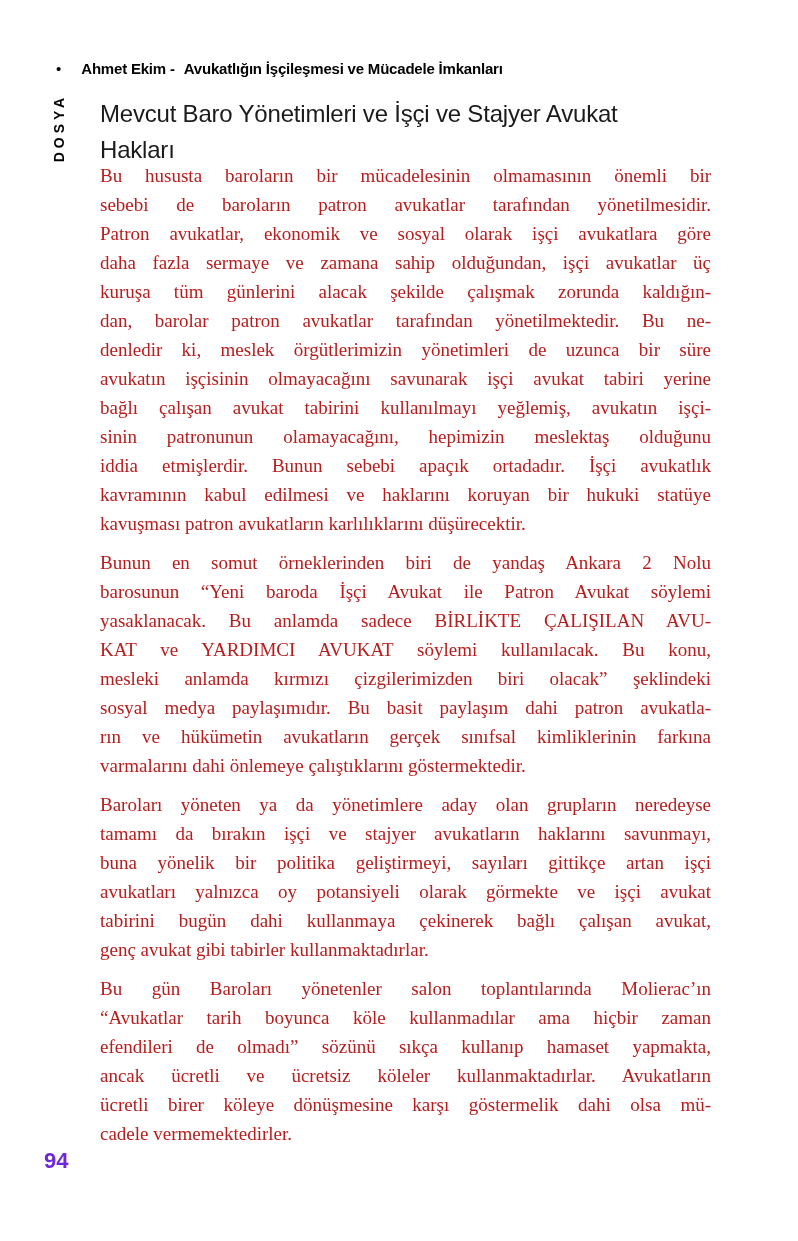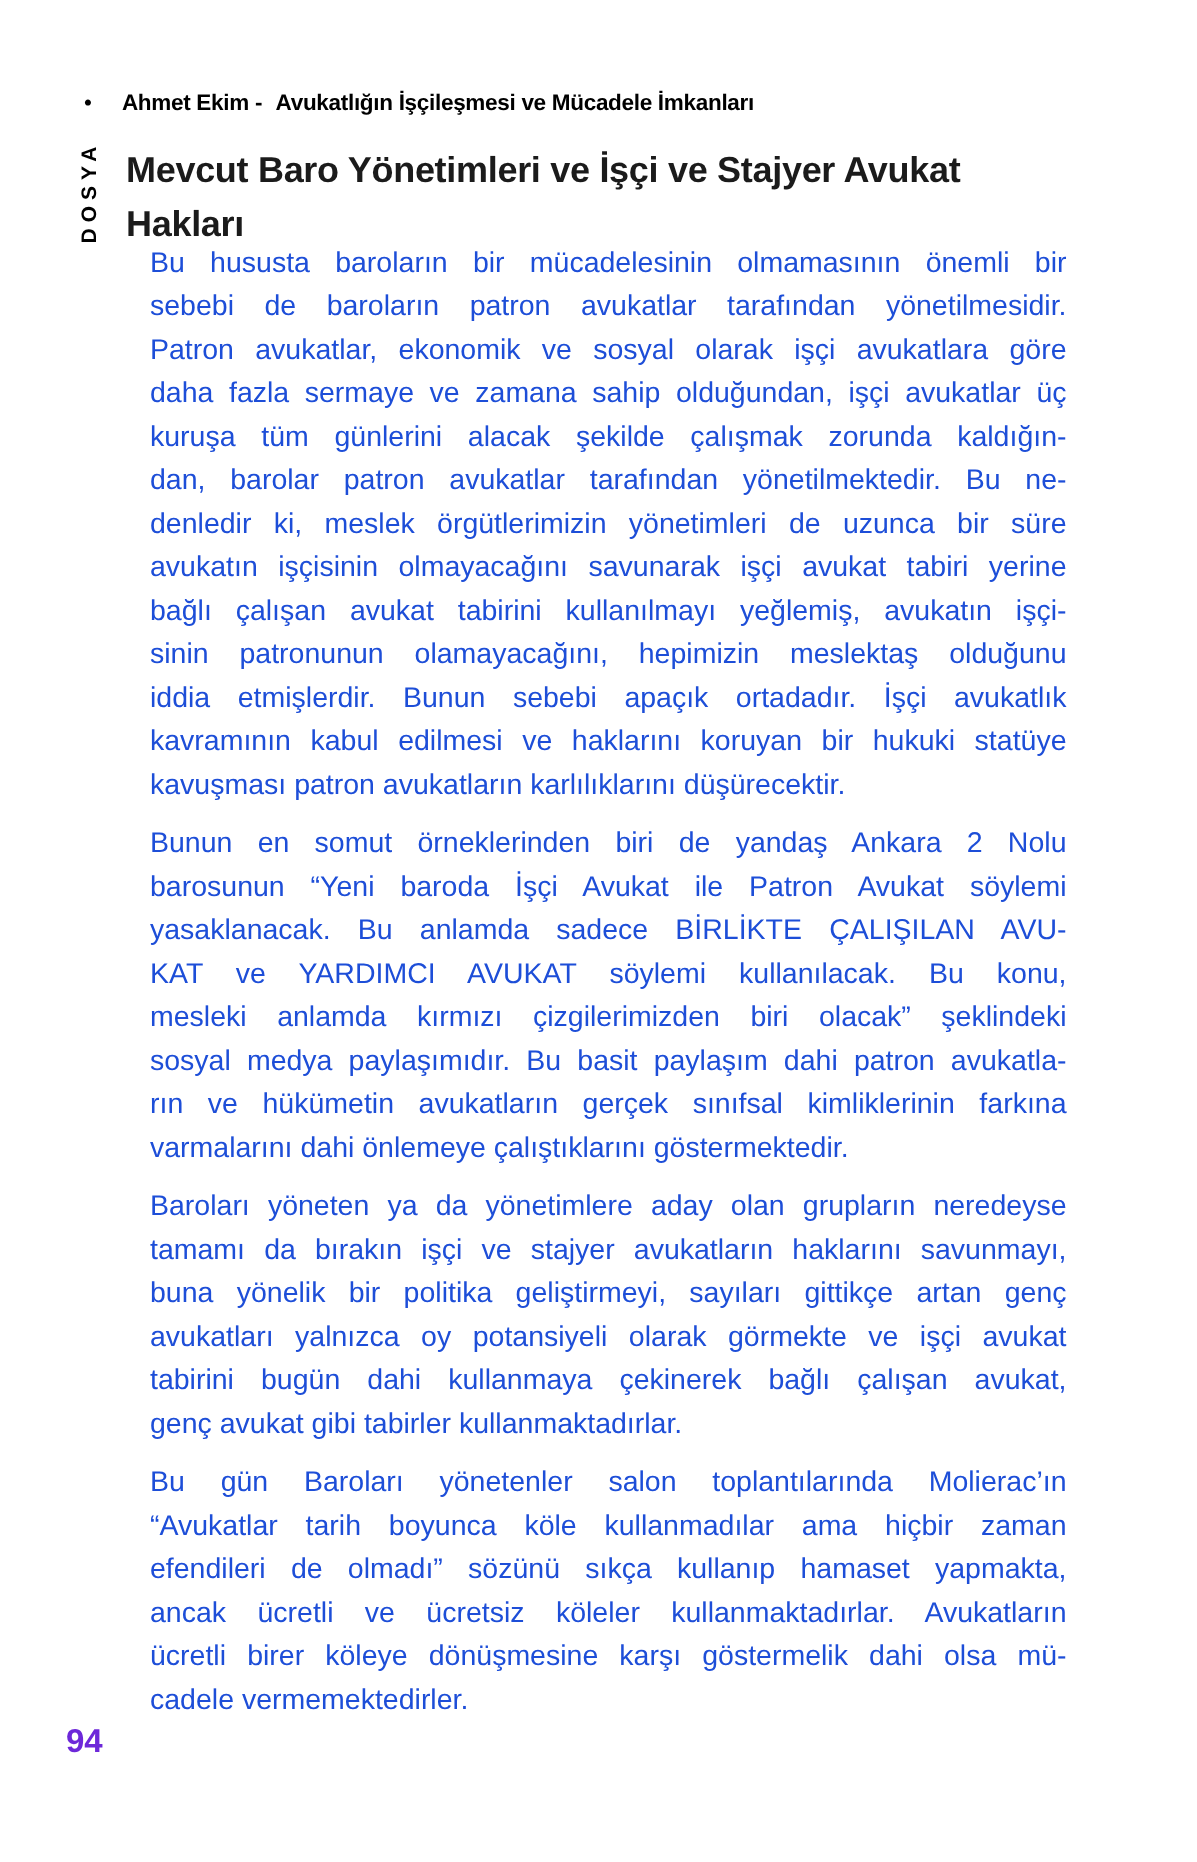--- a/index.html
+++ b/index.html
@@ -59,39 +59,39 @@
     text-align: center;
     font-size: 14px;
     font-weight: 800;
     letter-spacing: 4px;
     color: #000000;
   }
 
   
   .section-title {
     position: absolute;
-    left: 84px;
+    left: 100px;
     top: 96px;
     width: 640px;
     font-size: 24px;
     line-height: 36px;
-    font-weight: 700;
+    font-weight: 400;
     letter-spacing: -0.2px;
     color: #1b1b1b;
   }
 
   
   .body-text {
     position: absolute;
     left: 100px;
     top: 161px;
     width: 611px;
-    font-family: Liberation Sans, sans-serif;
+    font-family: Liberation Serif, serif;
     font-size: 19px;
-    color: #1d4ed8;
+    color: #b91c1c;
   }
   .para {
     margin: 0 0 10px 0;
   }
   .line {
     line-height: 29px;
     text-align: justify;
     text-align-last: justify;
     white-space: normal;
   }
@@ -149,21 +149,21 @@
         <div class="line">yasaklanacak. Bu anlamda sadece BİRLİKTE ÇALIŞILAN AVU-</div>
         <div class="line">KAT ve YARDIMCI AVUKAT söylemi kullanılacak. Bu konu,</div>
         <div class="line">mesleki anlamda kırmızı çizgilerimizden biri olacak” şeklindeki</div>
         <div class="line">sosyal medya paylaşımıdır. Bu basit paylaşım dahi patron avukatla-</div>
         <div class="line">rın ve hükümetin avukatların gerçek sınıfsal kimliklerinin farkına</div>
         <div class="line last">varmalarını dahi önlemeye çalıştıklarını göstermektedir.</div>
       </div>
       <div class="para">
         <div class="line">Baroları yöneten ya da yönetimlere aday olan grupların neredeyse</div>
         <div class="line">tamamı da bırakın işçi ve stajyer avukatların haklarını savunmayı,</div>
-        <div class="line">buna yönelik bir politika geliştirmeyi, sayıları gittikçe artan genç</div>
+        <div class="line">buna yönelik bir politika geliştirmeyi, sayıları gittikçe artan işçi</div>
         <div class="line">avukatları yalnızca oy potansiyeli olarak görmekte ve işçi avukat</div>
         <div class="line">tabirini bugün dahi kullanmaya çekinerek bağlı çalışan avukat,</div>
         <div class="line last">genç avukat gibi tabirler kullanmaktadırlar.</div>
       </div>
       <div class="para">
         <div class="line">Bu gün Baroları yönetenler salon toplantılarında Molierac’ın</div>
         <div class="line">“Avukatlar tarih boyunca köle kullanmadılar ama hiçbir zaman</div>
         <div class="line">efendileri de olmadı” sözünü sıkça kullanıp hamaset yapmakta,</div>
         <div class="line">ancak ücretli ve ücretsiz köleler kullanmaktadırlar. Avukatların</div>
         <div class="line">ücretli birer köleye dönüşmesine karşı göstermelik dahi olsa mü-</div>

